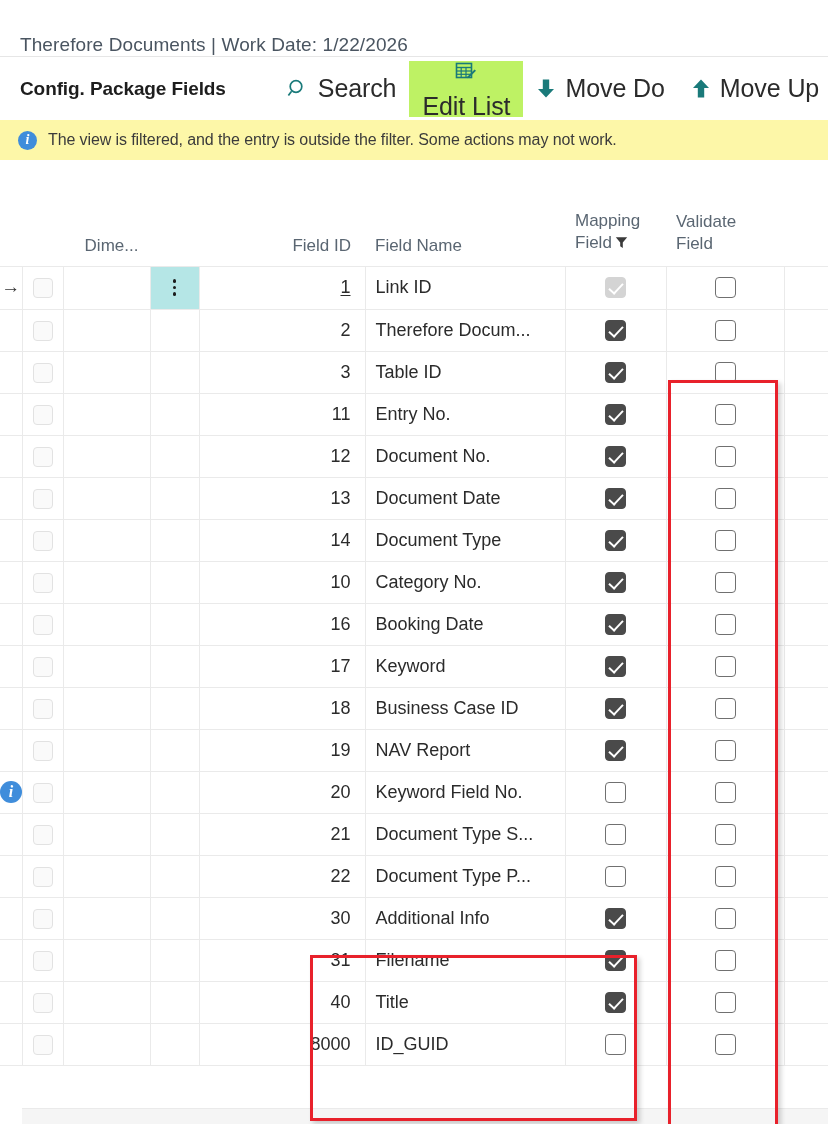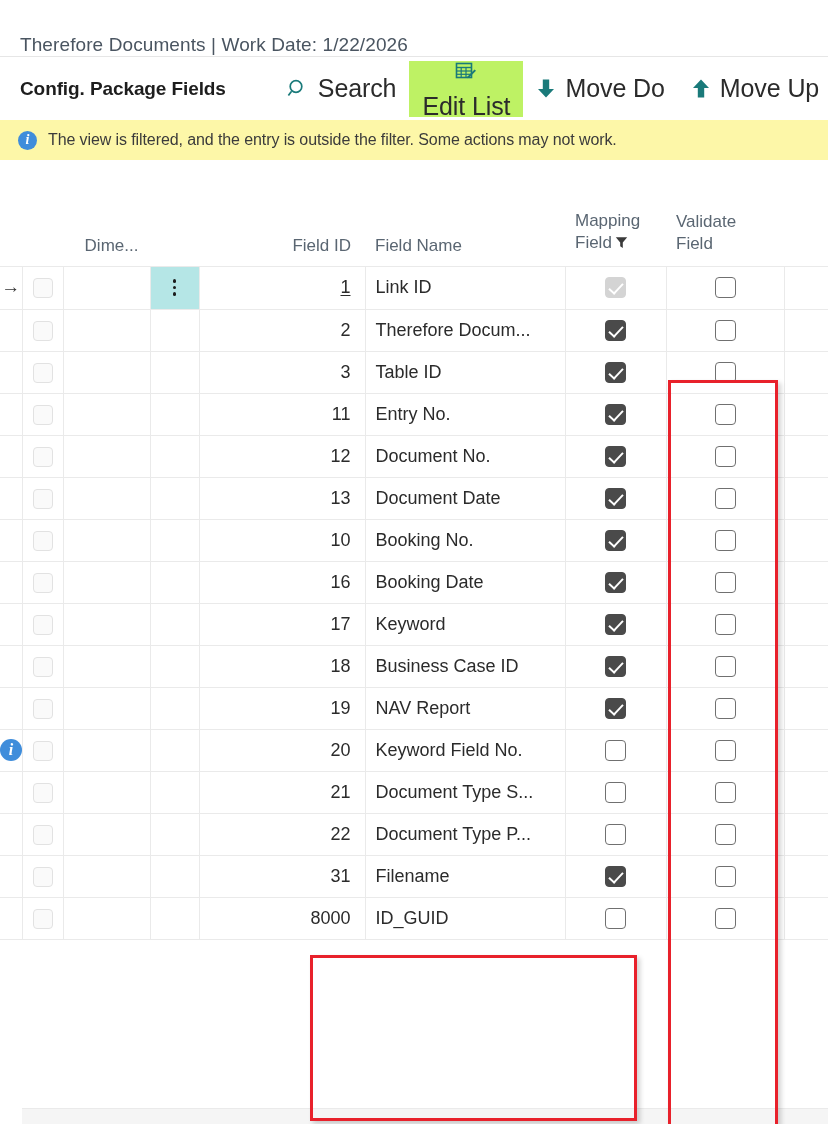--- a/index.html
+++ b/index.html
@@ -390,22 +390,33 @@
           <td class="t-fname"><span>Document Date</span></td>
           <td class="t-chk"><span class="cbx checked"></span></td>
           <td class="t-chk"><span class="cbx"></span></td>
           <td class="t-extra"></td>
         </tr>
         <tr>
           <td class="t-arrow"></td>
           <td class="t-chk"><span class="cbx sel"></span></td>
           <td class="t-dim"></td>
           <td class="t-menu"></td>
+          <td class="t-fid"><span class="">14</span></td>
+          <td class="t-fname"><span>Document Type</span></td>
+          <td class="t-chk"><span class="cbx checked"></span></td>
+          <td class="t-chk"><span class="cbx"></span></td>
+          <td class="t-extra"></td>
+        </tr>
+        <tr>
+          <td class="t-arrow"></td>
+          <td class="t-chk"><span class="cbx sel"></span></td>
+          <td class="t-dim"></td>
+          <td class="t-menu"></td>
           <td class="t-fid"><span class="">10</span></td>
-          <td class="t-fname"><span>Booking No.</span></td>
+          <td class="t-fname"><span>Category No.</span></td>
           <td class="t-chk"><span class="cbx checked"></span></td>
           <td class="t-chk"><span class="cbx"></span></td>
           <td class="t-extra"></td>
         </tr>
         <tr>
           <td class="t-arrow"></td>
           <td class="t-chk"><span class="cbx sel"></span></td>
           <td class="t-dim"></td>
           <td class="t-menu"></td>
           <td class="t-fid"><span class="">16</span></td>
@@ -478,22 +489,44 @@
           <td class="t-fname"><span>Document Type P...</span></td>
           <td class="t-chk"><span class="cbx"></span></td>
           <td class="t-chk"><span class="cbx"></span></td>
           <td class="t-extra"></td>
         </tr>
         <tr>
           <td class="t-arrow"></td>
           <td class="t-chk"><span class="cbx sel"></span></td>
           <td class="t-dim"></td>
           <td class="t-menu"></td>
+          <td class="t-fid"><span class="">30</span></td>
+          <td class="t-fname"><span>Additional Info</span></td>
+          <td class="t-chk"><span class="cbx checked"></span></td>
+          <td class="t-chk"><span class="cbx"></span></td>
+          <td class="t-extra"></td>
+        </tr>
+        <tr>
+          <td class="t-arrow"></td>
+          <td class="t-chk"><span class="cbx sel"></span></td>
+          <td class="t-dim"></td>
+          <td class="t-menu"></td>
           <td class="t-fid"><span class="">31</span></td>
           <td class="t-fname"><span>Filename</span></td>
+          <td class="t-chk"><span class="cbx checked"></span></td>
+          <td class="t-chk"><span class="cbx"></span></td>
+          <td class="t-extra"></td>
+        </tr>
+        <tr>
+          <td class="t-arrow"></td>
+          <td class="t-chk"><span class="cbx sel"></span></td>
+          <td class="t-dim"></td>
+          <td class="t-menu"></td>
+          <td class="t-fid"><span class="">40</span></td>
+          <td class="t-fname"><span>Title</span></td>
           <td class="t-chk"><span class="cbx checked"></span></td>
           <td class="t-chk"><span class="cbx"></span></td>
           <td class="t-extra"></td>
         </tr>
         <tr>
           <td class="t-arrow"></td>
           <td class="t-chk"><span class="cbx sel"></span></td>
           <td class="t-dim"></td>
           <td class="t-menu"></td>
           <td class="t-fid"><span class="">8000</span></td>

